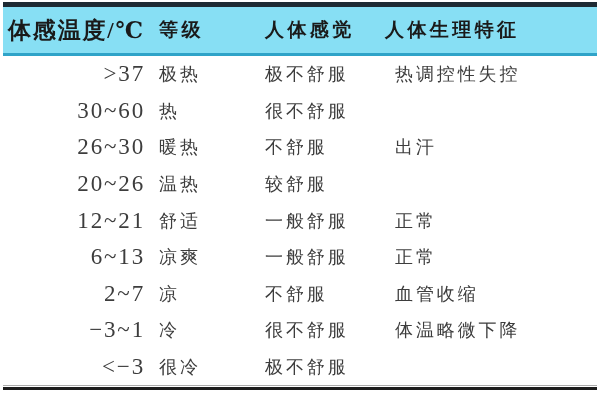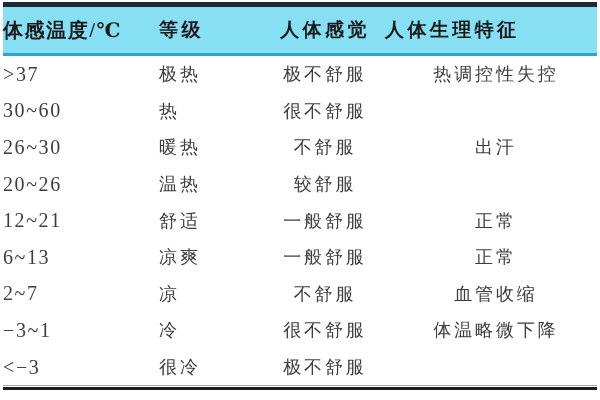--- a/index.html
+++ b/index.html
@@ -21,24 +21,24 @@
   .tbody{display:block;}
   .trow{
     display:grid;
     grid-template-columns:142px 112px 128px 212px;
     align-items:center;
     height:36.6px;
     font-size:18px;
     letter-spacing:0.16em;
   }
   .cell{white-space:nowrap;overflow:visible;}
-  .c1{text-align:left;letter-spacing:0.08em;font-size:20px;}
+  .c1{text-align:right;letter-spacing:0.08em;font-size:23px;}
   .c2{padding-left:14px;text-align:left;}
-  .c3{padding-left:8px;text-align:center;}
-  .c4{padding-left:10px;text-align:center;}
+  .c3{padding-left:8px;text-align:left;}
+  .c4{padding-left:10px;text-align:left;}
   .thead .c4{text-align:left;padding-left:0;}
   .bottom-rule-thin{height:1px;margin-top:0;}
   .bottom-rule-gap{height:1px;background:#ffffff;}
   .bottom-rule{height:3px;}
 </style>
 </head>
 <body>
 
 <div class="page">
 

